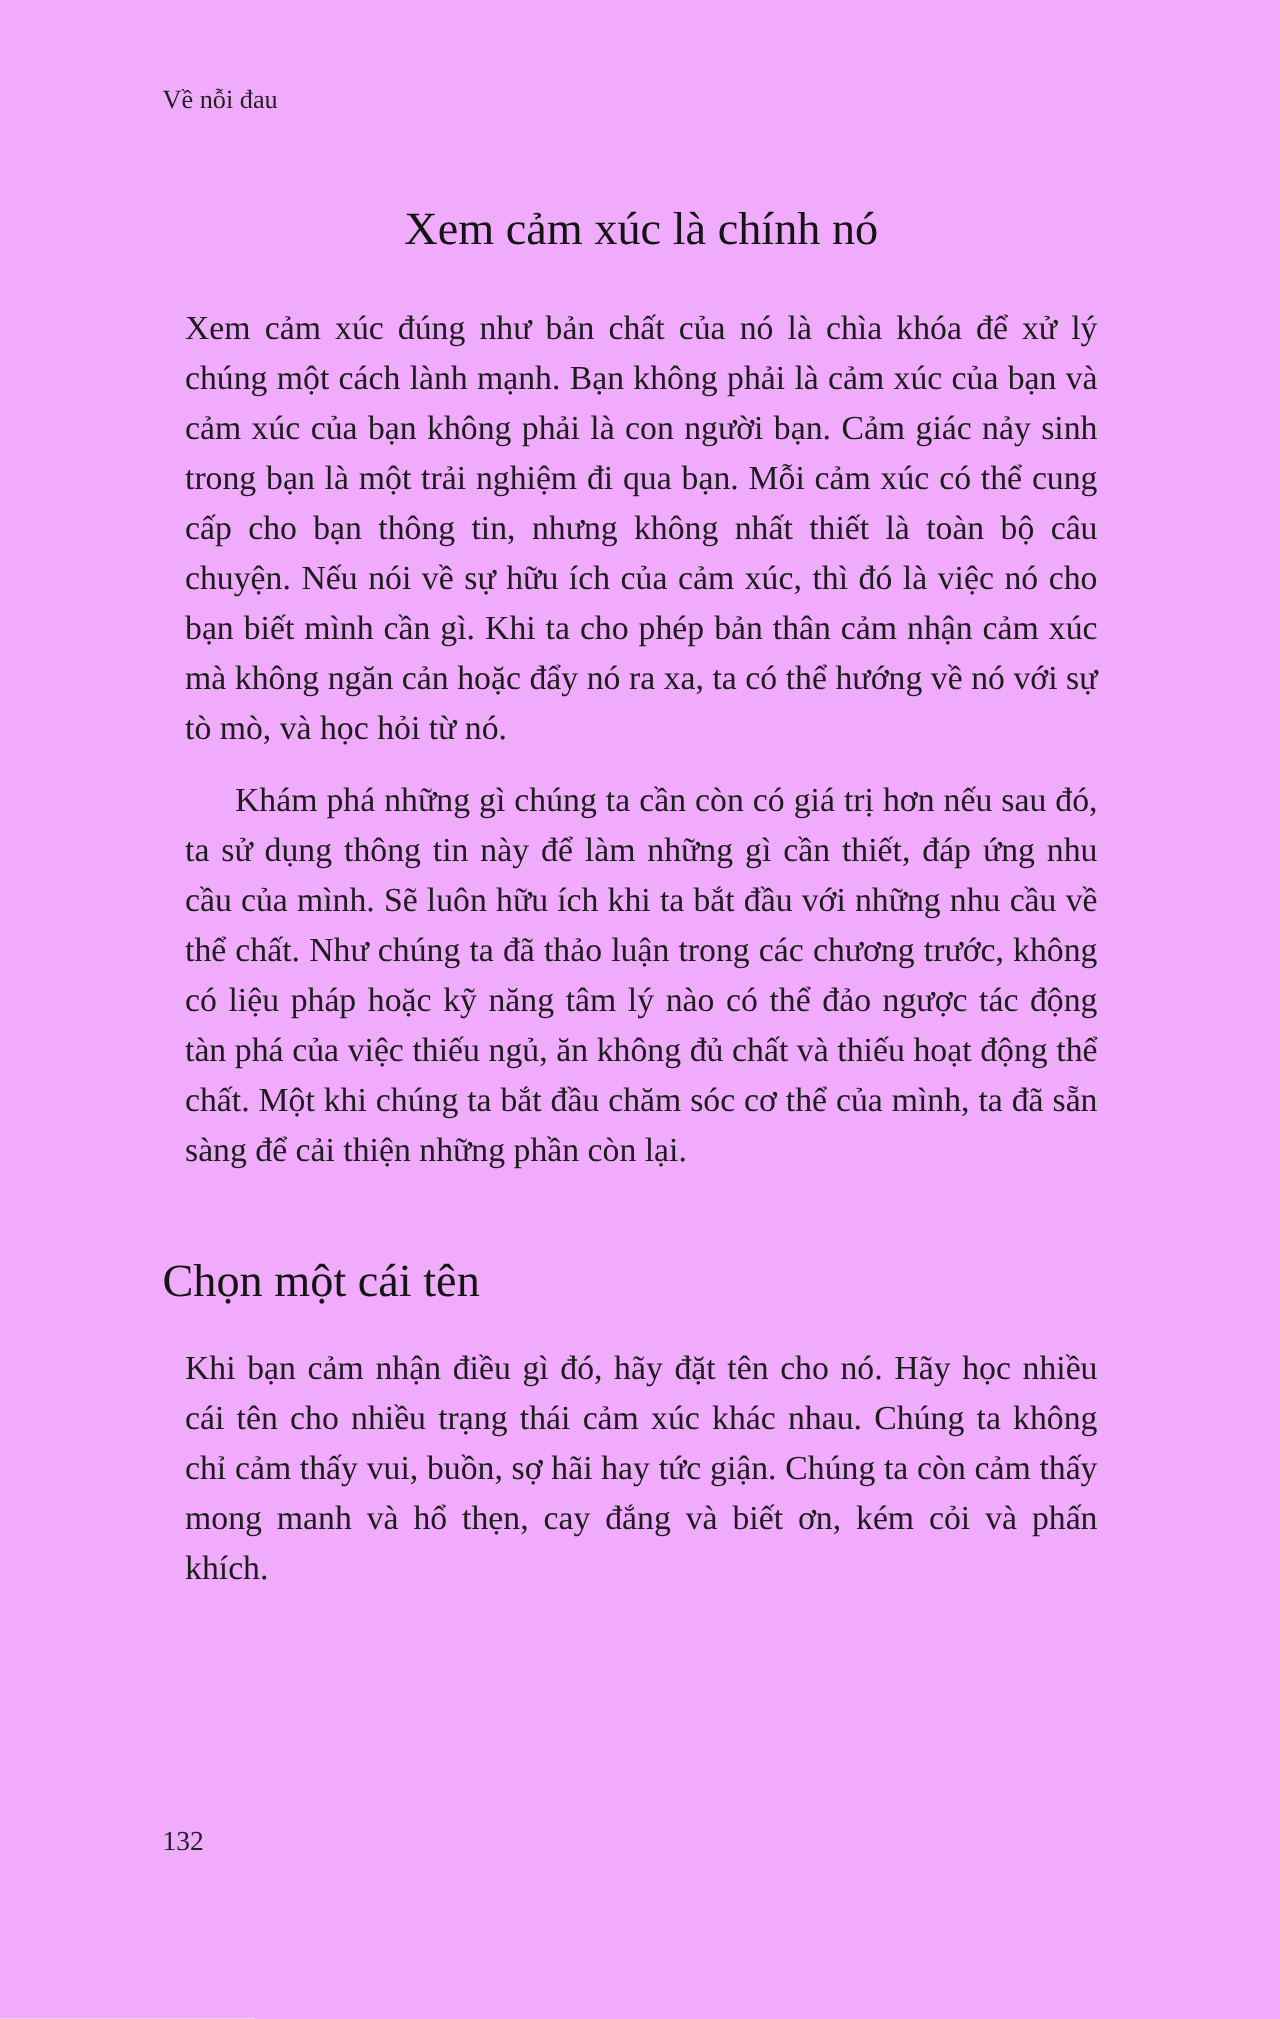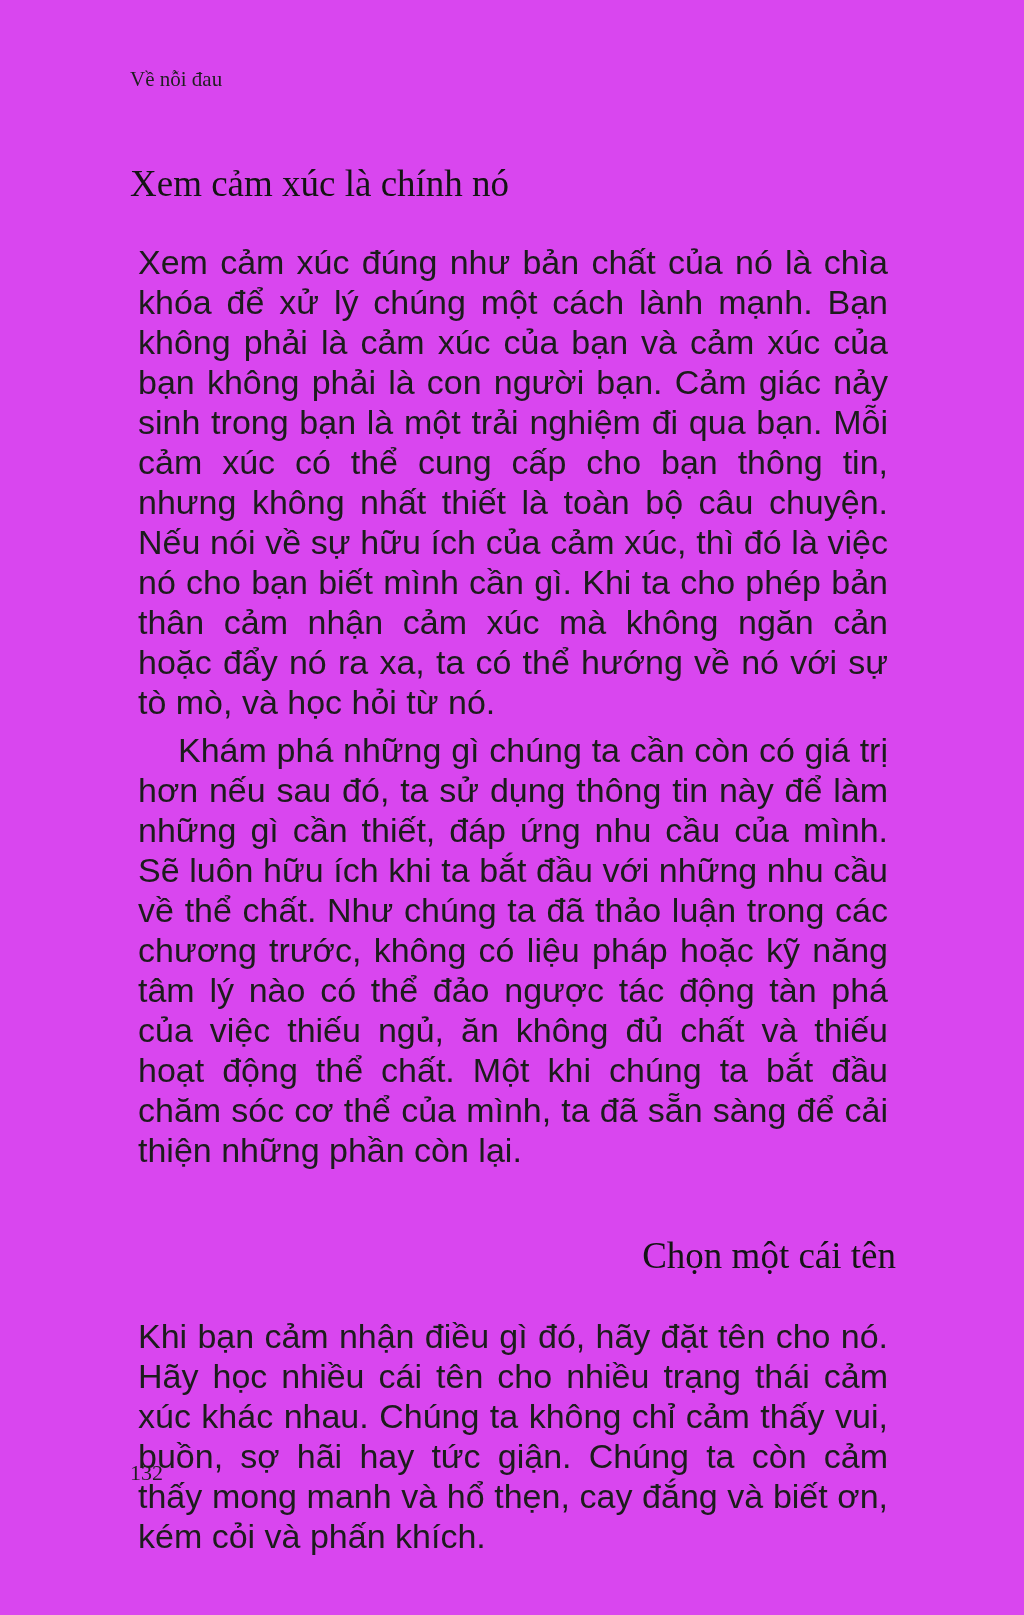--- a/index.html
+++ b/index.html
@@ -12,53 +12,53 @@
     height: 1615px;
     position: relative;
     overflow: hidden;
   }
   .page {
     box-sizing: border-box;
     width: 1024px;
     height: 1615px;
     padding: 66px 128px 0 130px;
     position: relative;
-    background: #d946ef;
+    background: #f0abfc;
     color: #1c1c1c;
   }
   .running-header {
     font-family: "Liberation Serif", serif;
     font-size: 21px;
     line-height: 26px;
     color: #1f1f1f;
   }
   .section-heading {
     font-family: "Liberation Serif", serif;
     font-weight: 400;
     font-size: 37px;
     line-height: 44px;
     color: #141414;
     margin: 0;
   }
   .heading-1 {
     margin-top: 70px;
     margin-bottom: 36px;
+    text-align: center;
   }
   .heading-2 {
     margin-top: 64px;
-    margin-bottom: 38px;
-    text-align: right;
+    margin-bottom: 26px;
   }
   .body-text {
-    font-family: Liberation Sans, sans-serif;
-    font-size: 34px;
+    font-family: Liberation Serif, serif;
+    font-size: 27px;
     line-height: 40px;
     text-align: justify;
     color: #1c1c1c;
-    margin: 8px;
+    margin: 18px;
   }
   .body-text.indent {
     text-indent: 40px;
   }
   .page-number {
     position: absolute;
     left: 130px;
     top: 1460px;
     font-family: "Liberation Serif", serif;
     font-size: 22px;

